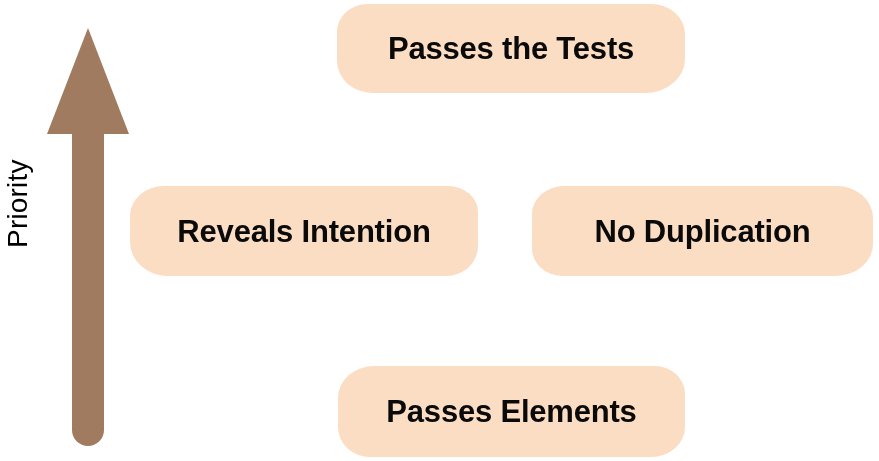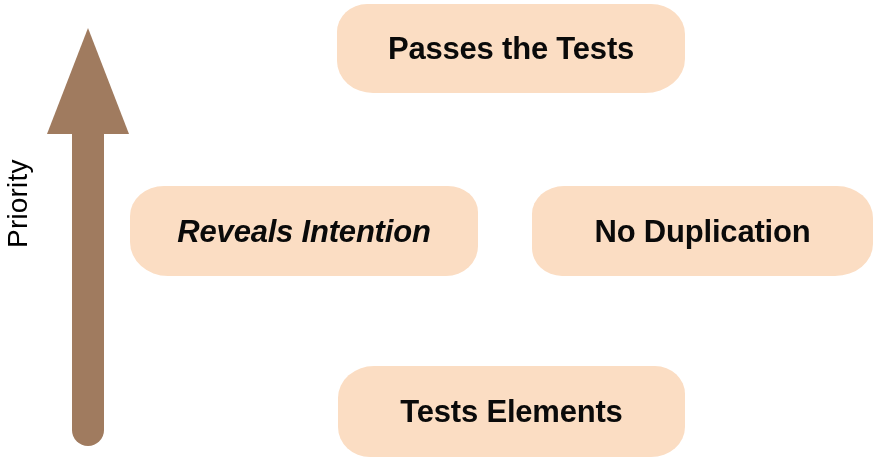--- a/index.html
+++ b/index.html
@@ -76,21 +76,20 @@
     width: 348px;
     height: 89px;
     border-radius: 30px 34px 40px 36px / 28px 30px 34px 32px;
   }
   #pill-reveals-intention {
     left: 130px;
     top: 186px;
     width: 348px;
     height: 90px;
     border-radius: 34px 30px 32px 38px / 30px 26px 30px 34px;
-    font-style: italic;
   }
   #pill-no-duplication {
     left: 532px;
     top: 186px;
     width: 341px;
     height: 90px;
     border-radius: 32px 36px 38px 30px / 28px 32px 32px 28px;
     text-align: right;
   }
   #pill-fewest-elements {
@@ -122,16 +121,16 @@
 
   <div class="pill" id="pill-reveals-intention">
     <span class="pill-label">Reveals Intention</span>
   </div>
 
   <div class="pill" id="pill-no-duplication">
     <span class="pill-label">No Duplication</span>
   </div>
 
   <div class="pill" id="pill-fewest-elements">
-    <span class="pill-label">Tests Elements</span>
+    <span class="pill-label">Passes Elements</span>
   </div>
 
 </div>
 
 </body></html>

